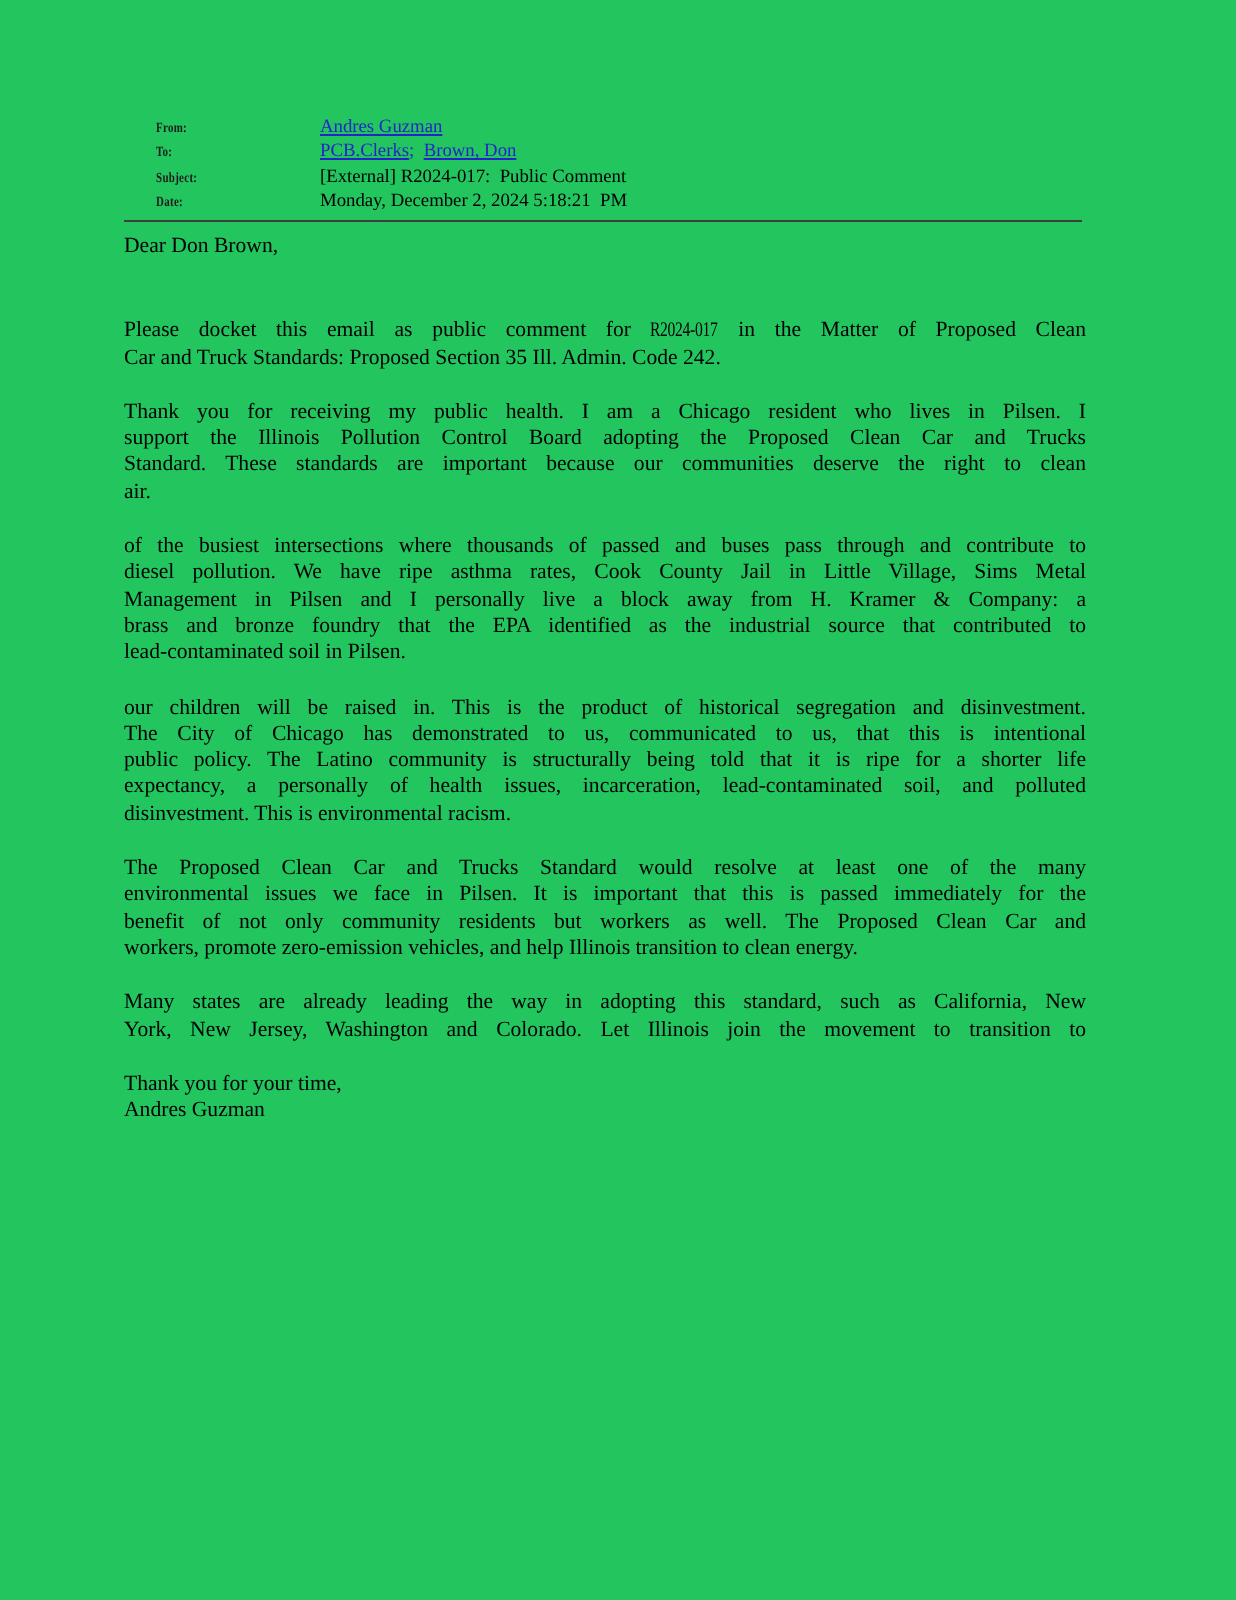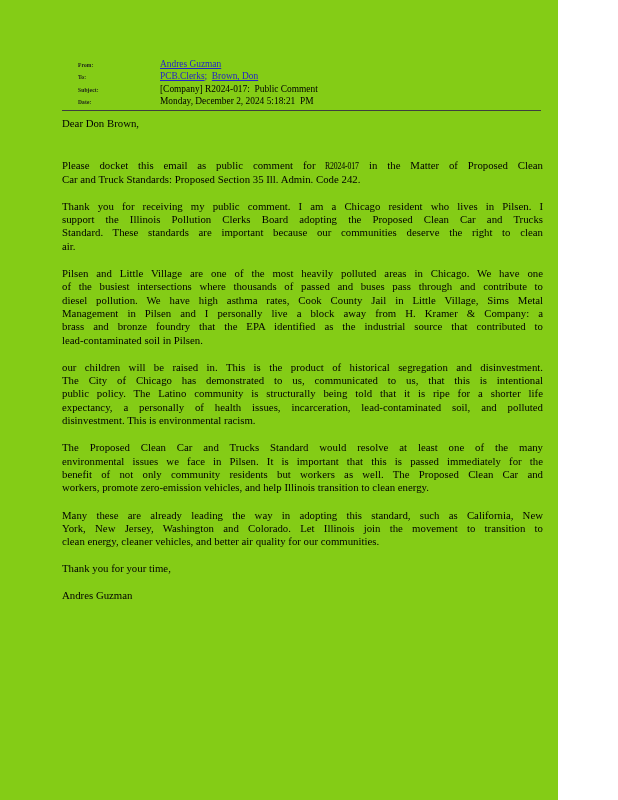--- a/index.html
+++ b/index.html
@@ -1,20 +1,20 @@
 <!DOCTYPE html>
 <html><head>
 <meta charset="utf-8">
 <style>
   html, body { margin: 0; padding: 0; background: #ffffff; }
   .page {
     position: relative;
-    width: 558px;
+    width: 618px;
     height: 800px;
-    background: #84cc16;
+    background: #22c55e;
     font-family: "Liberation Serif", serif;
     color: #000000;
     overflow: hidden;
   }
 
   
   .email-header {
     position: absolute;
     top: 56px;
     left: 78px;
@@ -60,21 +60,21 @@
     line-height: 13.3px;
   }
   .line {
     text-align: justify;
     text-align-last: justify;
     min-height: 13.3px;
   }
   .line.last { text-align-last: left; }
   .salutation { margin-bottom: 29px; }
   .para { margin-bottom: 14px; }
-  .closing { margin-bottom: 13px; }
+  .closing { }
   .docket {
     display: inline-block;
     transform: scaleX(0.75);
     transform-origin: left 70%;
     margin-right: -11px;
     font-size: 10.4px;
     letter-spacing: -0.2px;
   }
 </style>
 </head>
@@ -86,67 +86,65 @@
     <div class="hrow">
       <span class="hlabel"><span class="hlabel-inner">From:</span></span>
       <span class="hvalue"><a class="hlink">Andres Guzman</a></span>
     </div>
     <div class="hrow">
       <span class="hlabel"><span class="hlabel-inner">To:</span></span>
       <span class="hvalue"><a class="hlink">PCB.Clerks</a><span class="hsep">;  </span><a class="hlink">Brown, Don</a></span>
     </div>
     <div class="hrow">
       <span class="hlabel"><span class="hlabel-inner">Subject:</span></span>
-      <span class="hvalue">[Company] R2024-017:  Public Comment</span>
+      <span class="hvalue">[External] R2024-017:  Public Comment</span>
     </div>
     <div class="hrow">
       <span class="hlabel"><span class="hlabel-inner">Date:</span></span>
       <span class="hvalue">Monday, December 2, 2024 5:18:21  PM</span>
     </div>
   </div>
 
   <div class="rule"></div>
 
   <div class="letter">
     <div class="salutation line last">Dear Don Brown,</div>
     <div>
         <div class="para">
           <div class="line"><span>Please docket this email as public comment for </span><span class="docket">R2024-017</span><span> in the Matter of Proposed Clean</span></div>
           <div class="line last">Car and Truck Standards: Proposed Section 35 Ill. Admin. Code 242.</div>
         </div>
         <div class="para">
-          <div class="line">Thank you for receiving my public comment. I am a Chicago resident who lives in Pilsen. I</div>
-          <div class="line">support the Illinois Pollution Clerks Board adopting the Proposed Clean Car and Trucks</div>
+          <div class="line">Thank you for receiving my public health. I am a Chicago resident who lives in Pilsen. I</div>
+          <div class="line">support the Illinois Pollution Control Board adopting the Proposed Clean Car and Trucks</div>
           <div class="line">Standard. These standards are important because our communities deserve the right to clean</div>
           <div class="line last">air.</div>
         </div>
         <div class="para">
-          <div class="line">Pilsen and Little Village are one of the most heavily polluted areas in Chicago. We have one</div>
           <div class="line">of the busiest intersections where thousands of passed and buses pass through and contribute to</div>
-          <div class="line">diesel pollution. We have high asthma rates, Cook County Jail in Little Village, Sims Metal</div>
+          <div class="line">diesel pollution. We have ripe asthma rates, Cook County Jail in Little Village, Sims Metal</div>
           <div class="line">Management in Pilsen and I personally live a block away from H. Kramer &amp; Company: a</div>
           <div class="line">brass and bronze foundry that the EPA identified as the industrial source that contributed to</div>
           <div class="line last">lead-contaminated soil in Pilsen.</div>
         </div>
         <div class="para">
           <div class="line">our children will be raised in. This is the product of historical segregation and disinvestment.</div>
           <div class="line">The City of Chicago has demonstrated to us, communicated to us, that this is intentional</div>
           <div class="line">public policy. The Latino community is structurally being told that it is ripe for a shorter life</div>
           <div class="line">expectancy, a personally of health issues, incarceration, lead-contaminated soil, and polluted</div>
           <div class="line last">disinvestment. This is environmental racism.</div>
         </div>
         <div class="para">
           <div class="line">The Proposed Clean Car and Trucks Standard would resolve at least one of the many</div>
           <div class="line">environmental issues we face in Pilsen. It is important that this is passed immediately for the</div>
           <div class="line">benefit of not only community residents but workers as well. The Proposed Clean Car and</div>
           <div class="line last">workers, promote zero-emission vehicles, and help Illinois transition to clean energy.</div>
         </div>
         <div class="para">
-          <div class="line">Many these are already leading the way in adopting this standard, such as California, New</div>
+          <div class="line">Many states are already leading the way in adopting this standard, such as California, New</div>
           <div class="line">York, New Jersey, Washington and Colorado. Let Illinois join the movement to transition to</div>
-          <div class="line last">clean energy, cleaner vehicles, and better air quality for our communities.</div>
         </div>
       </div>
     <div class="closing line last">Thank you for your time,</div>
     <div class="signature line last">Andres Guzman</div>
   </div>
 
 </div>
 
 </body></html>

